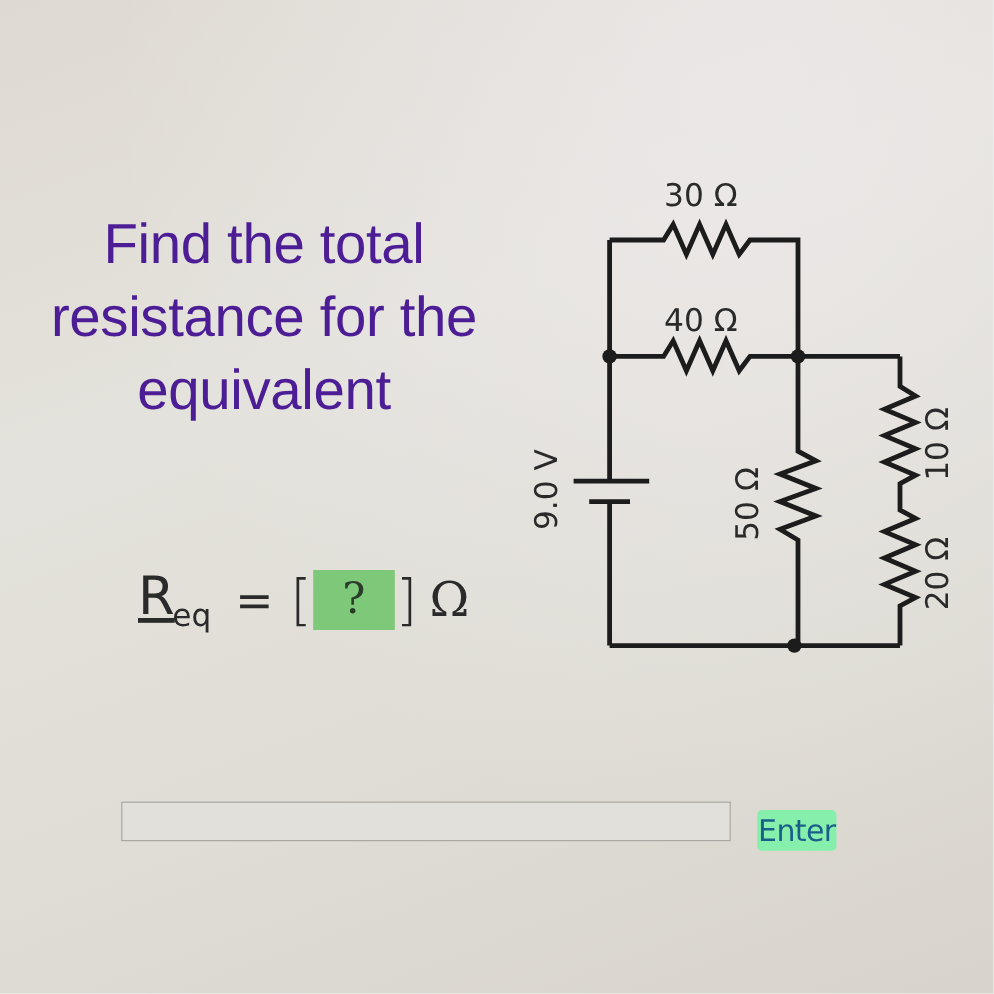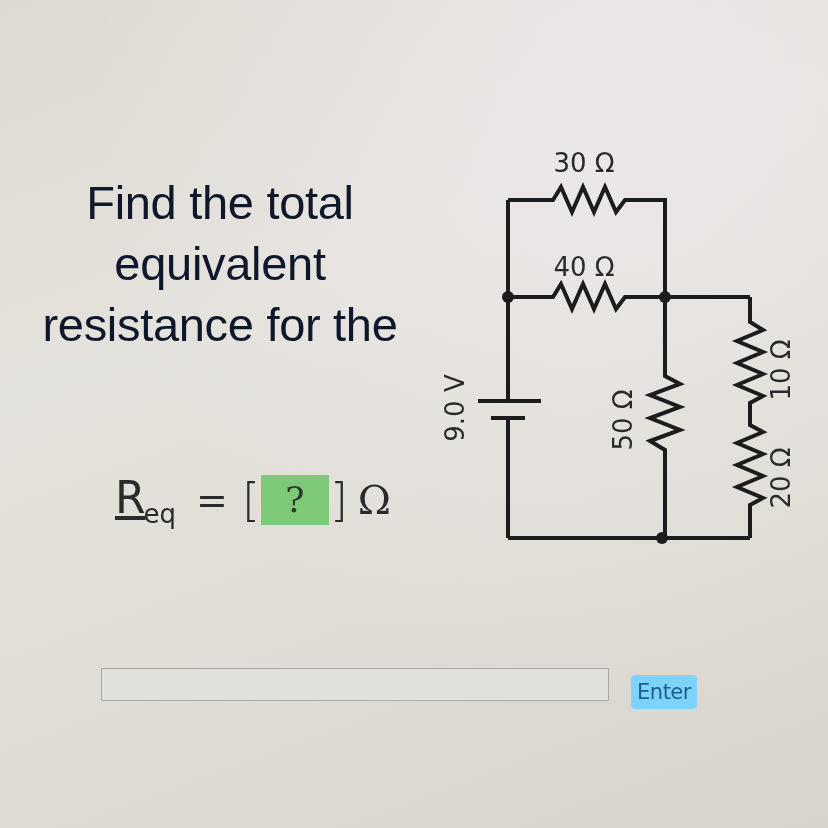--- a/index.html
+++ b/index.html
@@ -7,21 +7,21 @@
     width: 828px; height: 828px; overflow: hidden; position: relative;
     background: linear-gradient(160deg, #dedad2 0%, #e4e2dc 35%, #dfddd5 65%, #d8d4cc 100%);
     font-family: "Liberation Sans", sans-serif;
   }
   .screen-glare {
     position: absolute; inset: 0; pointer-events: none;
     background: radial-gradient(ellipse at 75% 10%, rgba(240,236,240,0.6), rgba(255,255,255,0) 60%);
   }
   .question {
     position: absolute; left: 10px; top: 172px; width: 420px;
-    text-align: center; font-size: 47px; line-height: 61px; color: #0f172a;
+    text-align: center; font-size: 47px; line-height: 61px; color: #4c1d95;
     letter-spacing: -0.3px;
   }
   .equation {
     position: absolute; left: 115px; top: 470px; height: 60px;
     display: flex; align-items: center; font-size: 44px; color: #2a2a2a;
     font-family: "DejaVu Sans", sans-serif;
   }
   .req { position: relative; text-decoration: underline; }
   .req sub { font-size: 26px; vertical-align: -10px; margin-left: -2px; }
   .eq-sign { margin: 0 14px 0 20px; font-size: 38px; }
@@ -36,34 +36,34 @@
   .wire { stroke: #1c1c1c; stroke-width: 4; fill: none; stroke-linejoin: miter; }
   .node { fill: #1c1c1c; }
   .rlabel { font-family: "DejaVu Sans", sans-serif; font-size: 26px; fill: #2a2a2a; }
   .answer-input {
     position: absolute; left: 101px; top: 668px; width: 508px; height: 33px;
     border: 1px solid #a9a7a0; background: #e2e0da; box-sizing: border-box;
     font-size: 18px; padding: 0 8px; outline: none;
   }
   .enter-button {
     position: absolute; left: 631px; top: 675px; width: 66px; height: 34px;
-    background: #7dd3fc; color: #1a5f8a; border: none; border-radius: 4px;
-    font-family: "DejaVu Sans", sans-serif; font-size: 21px; padding: 0;
+    background: #86efac; color: #1a5f8a; border: none; border-radius: 4px;
+    font-family: "DejaVu Sans", sans-serif; font-size: 25px; padding: 0;
     cursor: pointer; letter-spacing: -0.5px;
   }
 </style>
 </head>
 <body>
 
 <div class="screen-glare"></div>
 
 <div class="question">
   <div>Find the total</div>
+  <div>resistance for the</div>
   <div>equivalent</div>
-  <div>resistance for the</div>
 </div>
 
 <div class="equation">
   <span class="req"><span>R</span><sub>eq</sub></span>
   <span class="eq-sign">=</span>
   <span class="bracket">[</span>
   <span class="answer-slot">?</span>
   <span class="bracket">]</span>
   <span class="unit">Ω</span>
 </div>

